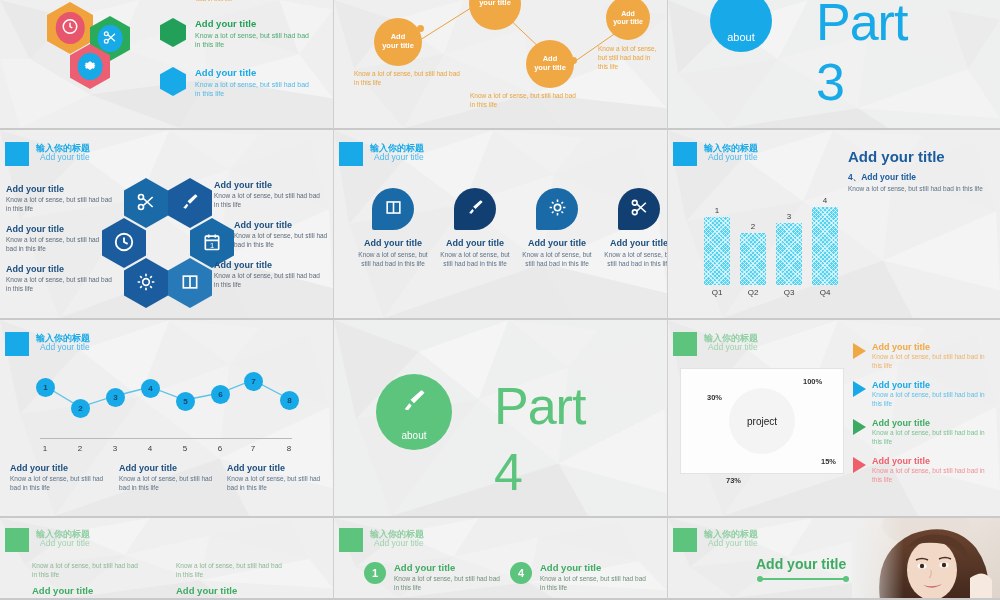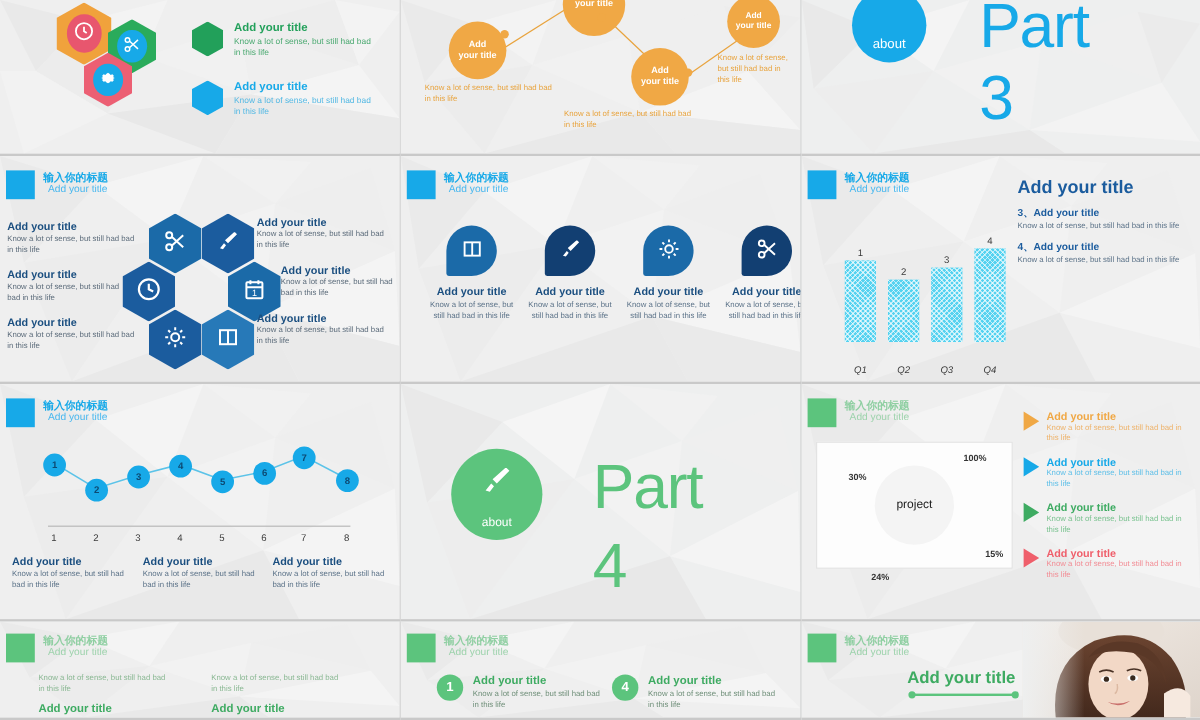--- a/index.html
+++ b/index.html
@@ -91,21 +91,21 @@
   .dcol .desc { font-size:6.5px; color:#5b7288; margin-top:3px; }
 
   
   .bars { position:absolute; display:flex; align-items:flex-end; gap:10px; }
   .barWrap { width:26px; text-align:center; }
   .barVal { font-size:8px; color:#3b3b3b; margin-bottom:2px; }
   .bar { width:26px; background:#55d2f0;
          background-image:
            repeating-linear-gradient(45deg, rgba(255,255,255,.62) 0 1px, transparent 1px 3px),
            repeating-linear-gradient(-45deg, rgba(255,255,255,.62) 0 1px, transparent 1px 3px); }
-  .barCat { font-size:8px; color:#3b3b3b; margin-top:19px;font-style:italic; }
+  .barCat { font-size:8px; color:#3b3b3b; margin-top:3px; }
   .numList { position:absolute; }
   .numList h2 { font-size:15px; color:#1b5c9e; font-weight:bold; margin-bottom:7px; }
   .nItem { margin-bottom:6px; }
   .nItem .ttl { font-size:8.5px; color:#1b5c9e; }
   .nItem .desc { font-size:6.5px; color:#5b7288; margin-top:1px; }
 
   
   .lnode { position:absolute; width:19px; height:19px; border-radius:50%;
            background:#17a9e8; color:#0d4a73; font-size:8px; font-weight:bold;
            display:flex; align-items:center; justify-content:center; }
@@ -511,24 +511,20 @@
         <div class="barWrap">
           <div class="barVal">4</div>
           <div class="bar" style="height:78px;"></div>
           <div class="barCat">Q4</div>
         </div>
       </div>
 
       <div class="numList" style="left:180px; top:18px; width:148px;">
         <h2>Add your title</h2>
         <div class="nItem">
-          <div class="ttl"><span>3、</span><span>Add your title</span></div>
-          <div class="desc">Know a lot of sense, but still had bad in this life</div>
-        </div>
-        <div class="nItem">
           <div class="ttl"><span>4、</span><span>Add your title</span></div>
           <div class="desc">Know a lot of sense, but still had bad in this life</div>
         </div>
       </div>
     </div>
   </div>
 
   <div class="slide">
     <div class="poly">
       <svg viewBox="0 0 334 198" preserveAspectRatio="none">
@@ -657,21 +653,21 @@
         </div>
       </div>
 
       <div class="pieBox" style="left:12px; top:48px; width:164px; height:106px;">
         <div class="pieCircle"></div>
         <div class="pieCenter">project</div>
         <div class="pc" style="left:122px; top:8px;">100%</div>
         <div class="pc" style="left:26px; top:24px;">30%</div>
         <div class="pc" style="left:140px; top:60px;margin-top:28px;">15%</div>
       </div>
-      <div class="pc" style="position:absolute; left:58px; top:156px; font-size:7.5px; color:#333; font-weight:bold;">24%</div>
+      <div class="pc" style="position:absolute; left:58px; top:156px; font-size:7.5px; color:#333; font-weight:bold;">73%</div>
 
       <div class="triRow" style="left:185px; top:22px;">
         <div class="tri" style="border-left-color:#f0a845;"></div>
         <div>
           <div class="ttl" style="color:#f0a845;">Add your title</div>
           <div class="desc" style="color:#eeb36b;">Know a lot of sense, but still had bad in this life</div>
         </div>
       </div>
       <div class="triRow" style="left:185px; top:60px;">
         <div class="tri" style="border-left-color:#17a9e8;"></div>

